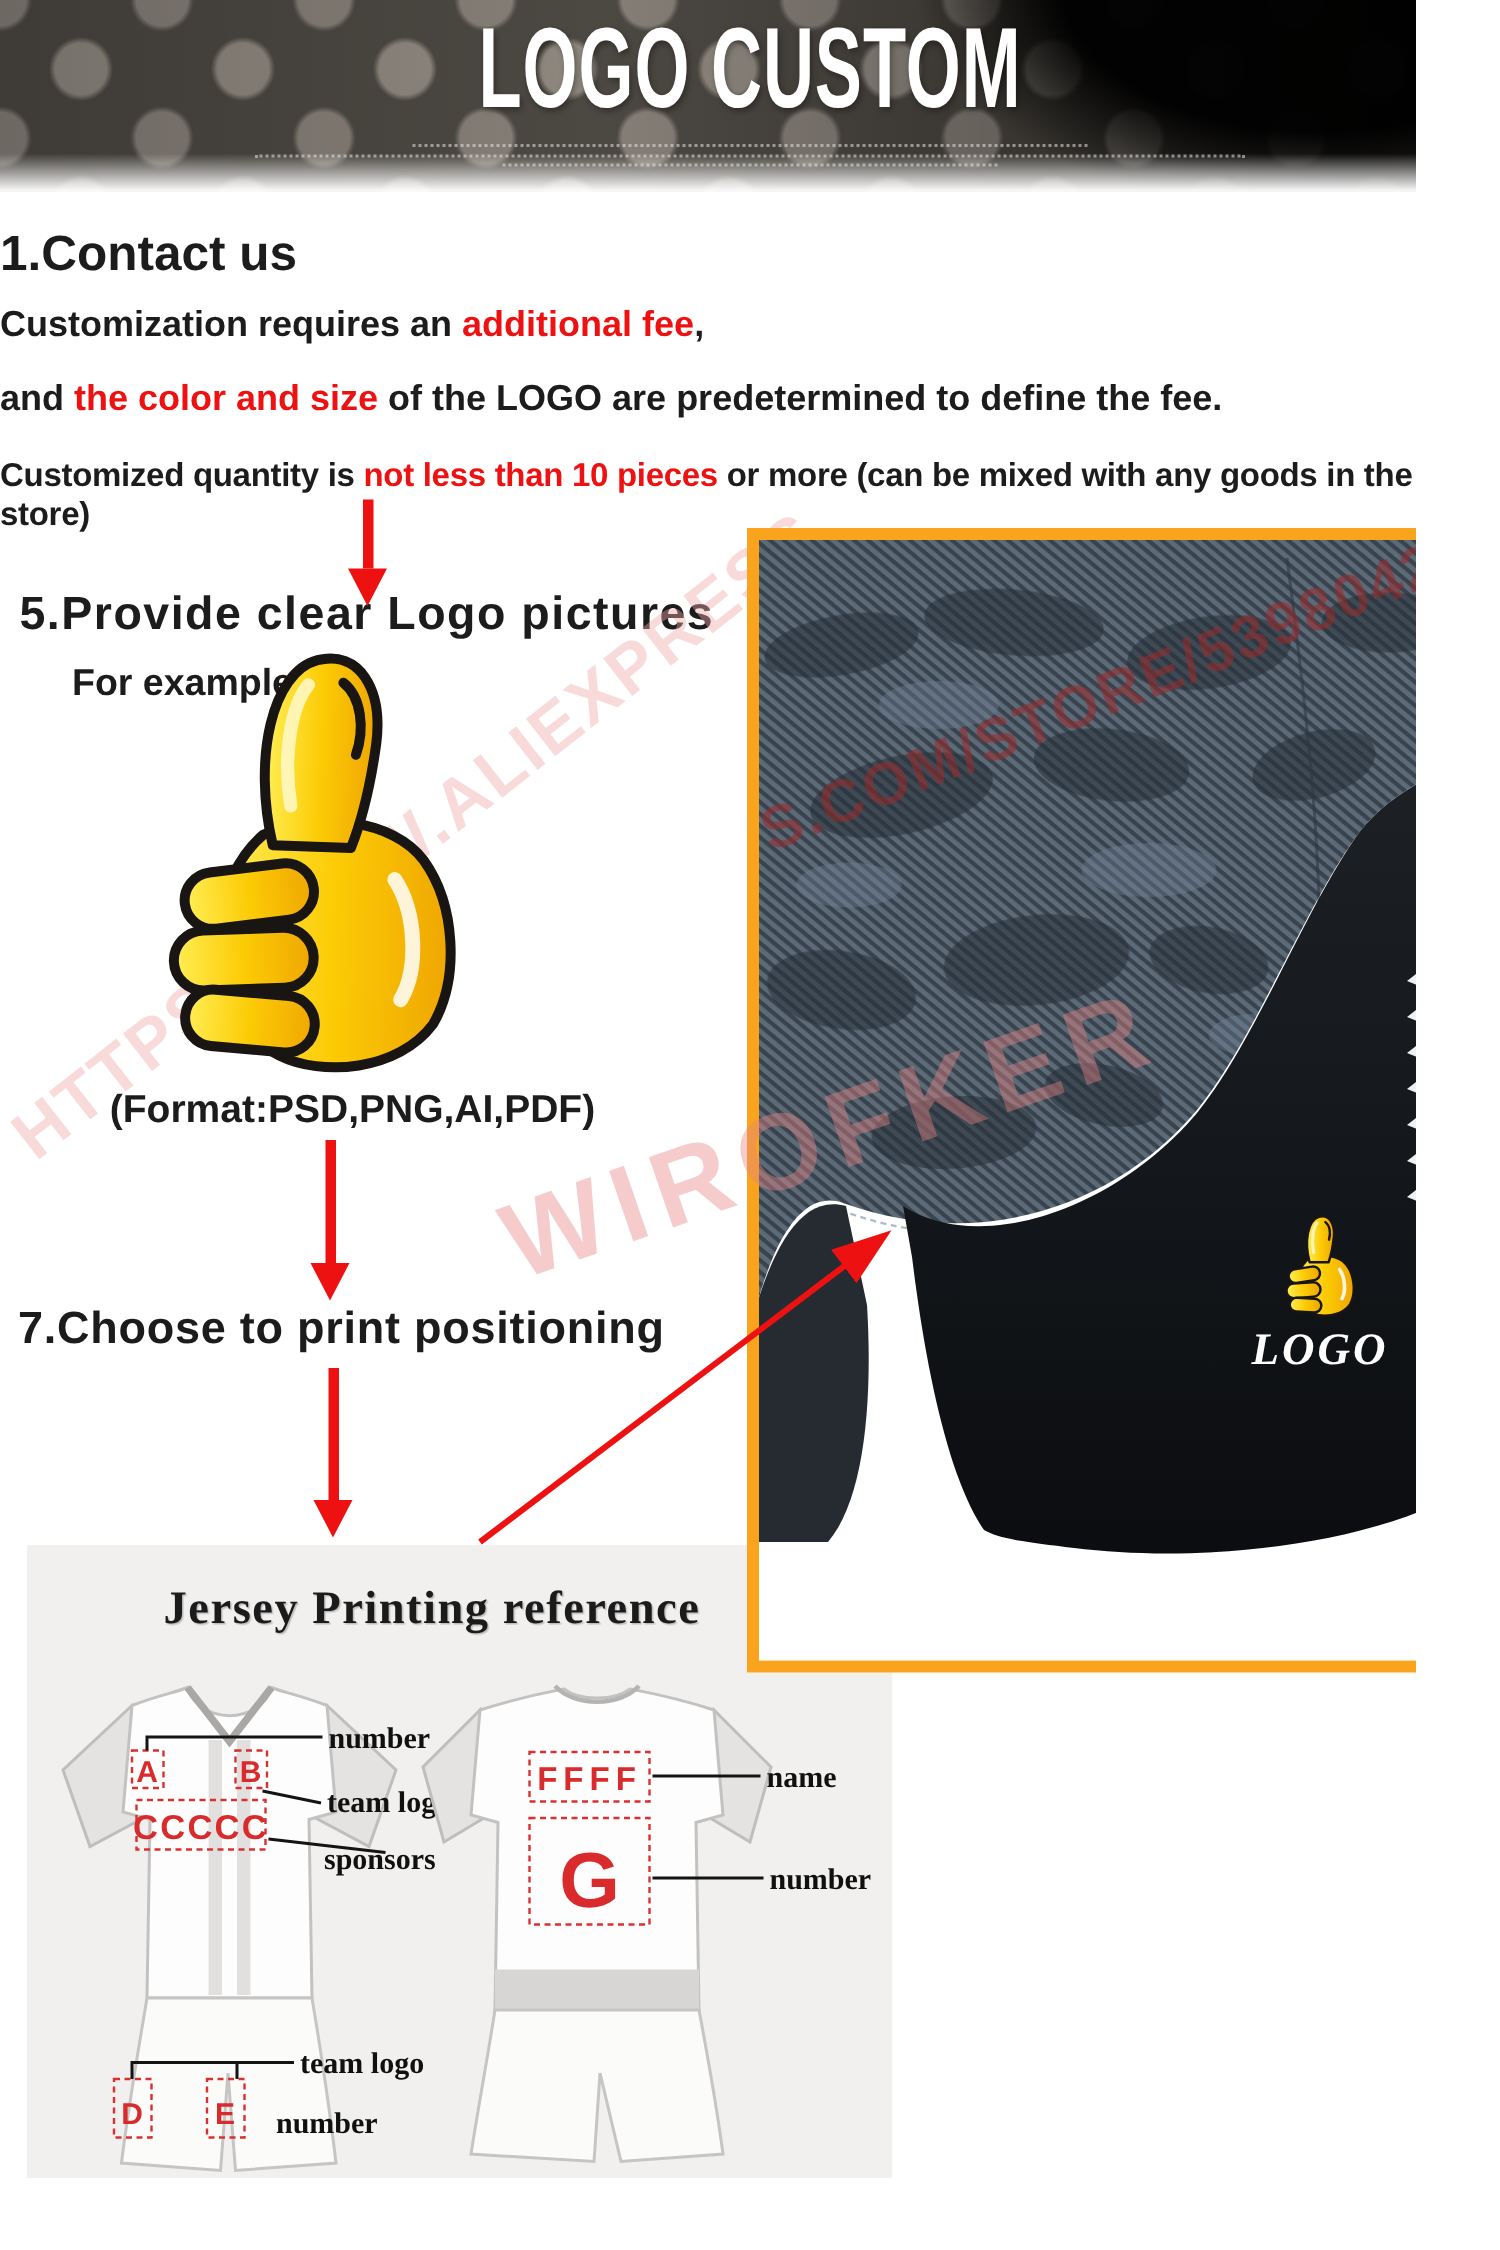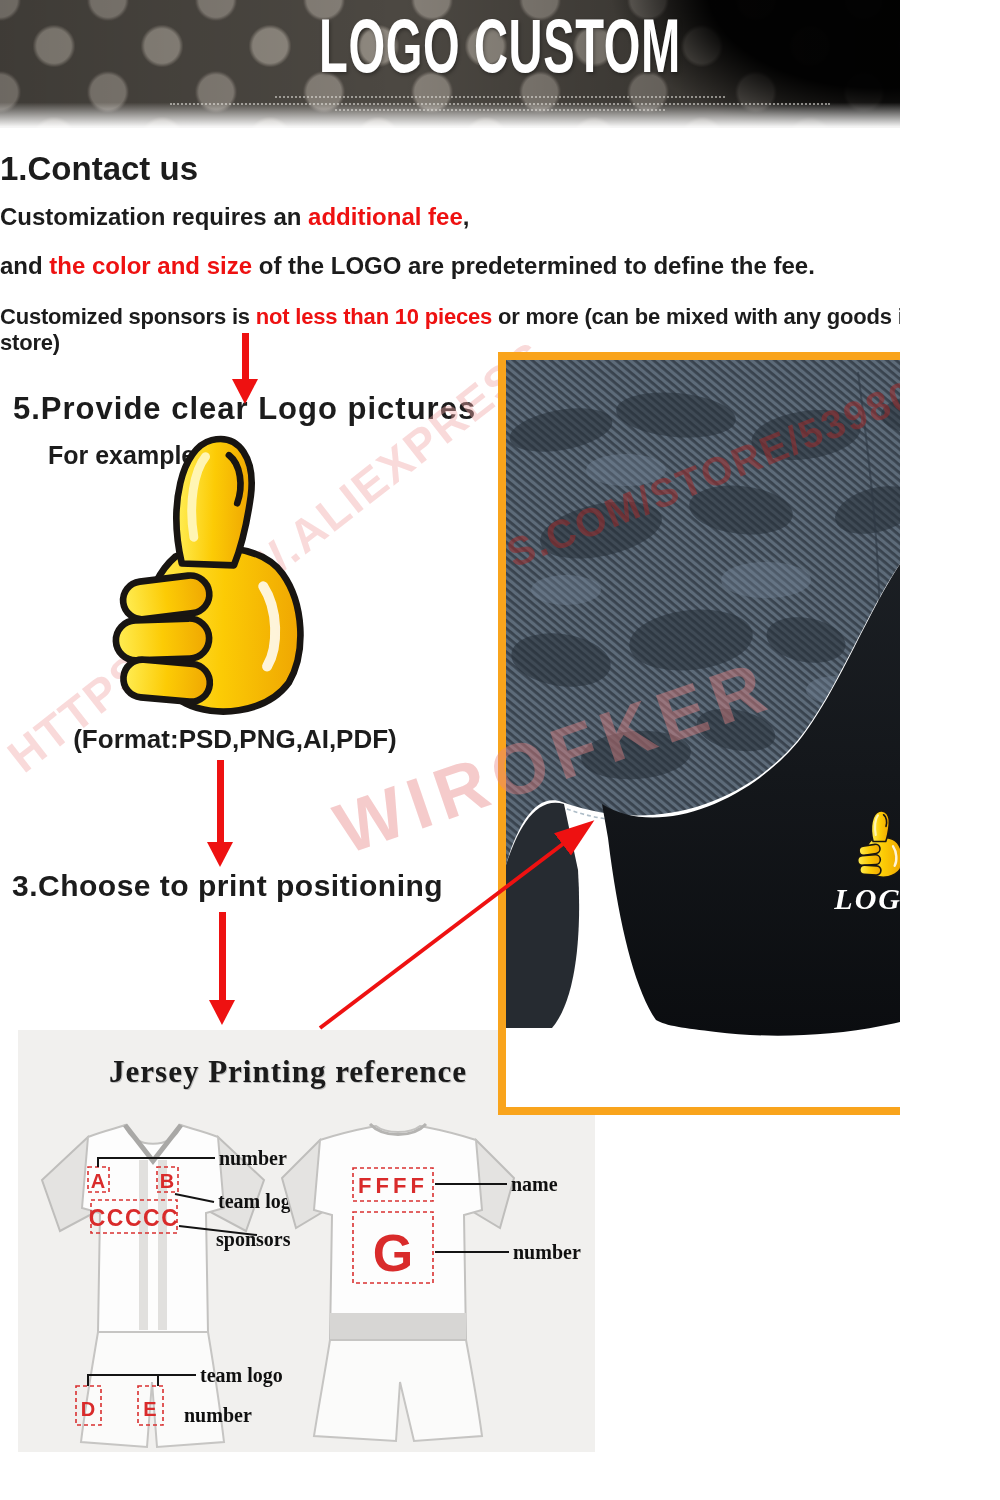--- a/index.html
+++ b/index.html
@@ -1,17 +1,17 @@
 <!DOCTYPE html>
 <html><head>
 <meta charset="utf-8">
 <style>
   html,body{margin:0;padding:0;background:#fff;}
   .page{position:relative;width:900px;height:1500px;background:#fff;overflow:hidden;
-        font-family:"Liberation Sans",sans-serif;color:#1c1c1c;}
+        font-family:"Liberation Sans",sans-serif;color:#1c1c1c;padding-left:44px;}
 
   
   .banner{position:absolute;left:0;top:0;width:1000px;height:128px;
     background-color:#4c4842;
     background-image:
       linear-gradient(180deg, rgba(255,255,255,0) 80%, rgba(255,255,255,.95) 99%),
       radial-gradient(ellipse 360px 210px at 88% -10%, rgba(0,0,0,.96) 48%, rgba(0,0,0,0) 75%),
       linear-gradient(90deg, rgba(0,0,0,.18) 0%, rgba(0,0,0,0) 40%, rgba(0,0,0,.55) 100%),
       radial-gradient(circle 33px at center, #8e887f 52%, #5a554e 62%, rgba(0,0,0,0) 65%),
       radial-gradient(circle 33px at center, #857f77 52%, #544f49 62%, rgba(0,0,0,0) 65%);
@@ -101,41 +101,41 @@
   <div class="banner">
     <div class="banner-title">LOGO CUSTOM</div>
     <div class="dash d1"></div>
     <div class="dash d2"></div>
     <div class="dash d3"></div>
   </div>
 
   <div class="ctr h1">1.Contact us</div>
   <div class="ctr ln l1"><span>Customization requires an </span><span class="red">additional fee</span><span>,</span></div>
   <div class="ctr ln l2"><span>and </span><span class="red">the color and size</span><span> of the LOGO are predetermined to define the fee.</span></div>
-  <div class="ctr ln l3"><span>Customized sponsors is </span><span class="red">not less than 10 pieces</span><span> or more (can be mixed with any goods in the store)</span></div>
+  <div class="ctr ln l3"><span>Customized quantity is </span><span class="red">not less than 10 pieces</span><span> or more (can be mixed with any goods in the store)</span></div>
 
   <div class="varrow a1">
       <div class="vshaft"></div>
       <div class="vhead"></div>
     </div>
 
   <div class="h2">5.Provide clear Logo pictures</div>
   <div class="example">For example:</div>
 
   <svg class="thumb-big" viewBox="0 0 200 260">
     <use href="#thumbShape"></use>
   </svg>
 
   <div class="format">(Format:PSD,PNG,AI,PDF)</div>
   <div class="varrow a2">
       <div class="vshaft"></div>
       <div class="vhead"></div>
     </div>
 
-  <div class="h3">3.Choose to print positioning</div>
+  <div class="h3">7.Choose to print positioning</div>
   <div class="varrow a3">
       <div class="vshaft"></div>
       <div class="vhead"></div>
     </div>
 
   <div class="panel">
     <svg viewBox="0 0 468 747" width="468" height="747">
       <defs>
         <pattern id="camo" patternUnits="userSpaceOnUse" width="6" height="6" patternTransform="rotate(40)">
           <rect width="6" height="6" fill="#5d6b79"></rect>

